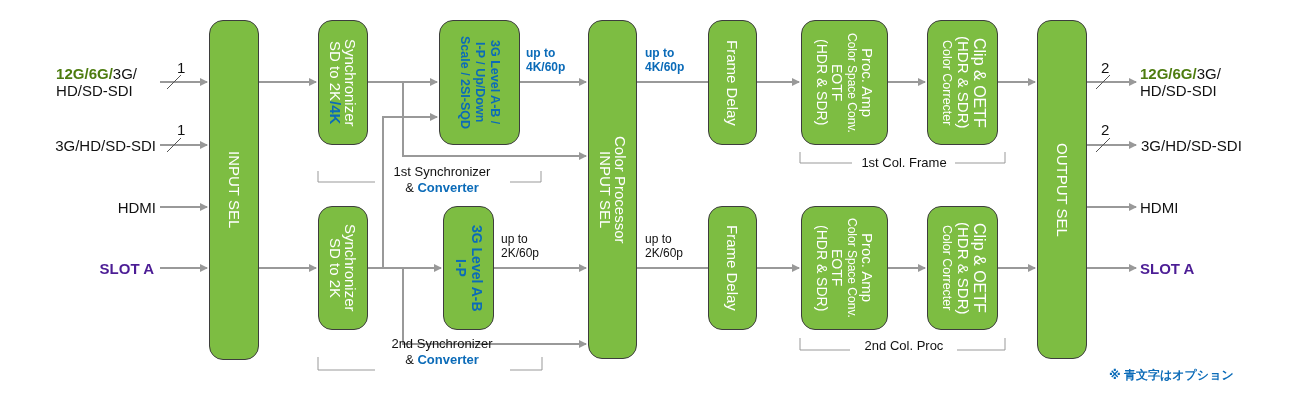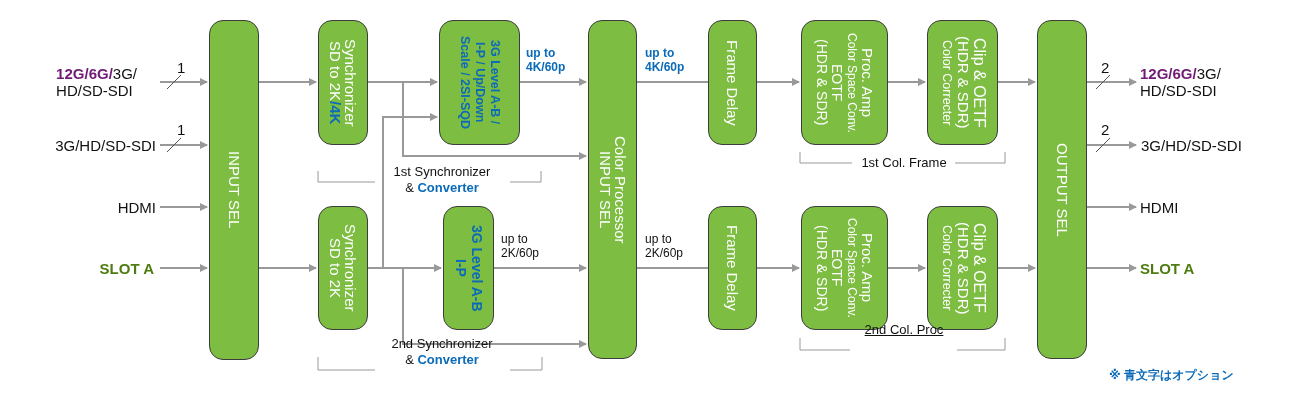--- a/index.html
+++ b/index.html
@@ -6,22 +6,22 @@
   body { width:1300px; height:400px; position:relative; overflow:hidden;
          font-family:"Liberation Sans", "DejaVu Sans", sans-serif; }
   #diagram { position:absolute; left:0; top:0; }
   .box { position:absolute; background:#7dbd42; border:1.5px solid #3d3d3d; border-radius:14px;
          box-sizing:border-box; display:flex; align-items:center; justify-content:center; }
   .vtext { writing-mode:vertical-rl; color:#ffffff; font-size:15px; line-height:15px;
            text-align:center; white-space:pre; letter-spacing:0px; }
   .vtext.sm { font-size:13px; line-height:13px; }
   .vtext.blue { color:#0b6bb8; font-weight:bold; }
   .lbl { position:absolute; font-size:15px; color:#111; white-space:nowrap; line-height:17px; }
-  .lbl .opt { color:#701a75; font-weight:bold; }
-  .lbl.opt-all { color:#4d7c0f; font-weight:bold; }
+  .lbl .opt { color:#4d7c0f; font-weight:bold; }
+  .lbl.opt-all { color:#4c1d95; font-weight:bold; }
   .rate { position:absolute; font-size:12px; line-height:14px; color:#111; white-space:pre; }
   .rate.opt { color:#0b6bb8; font-weight:bold; }
   .num { position:absolute; font-size:15px; color:#111; }
   .grp { position:absolute; font-size:13px; line-height:16px; color:#111; text-align:center; white-space:nowrap; }
   .grp .opt { color:#0b6bb8; font-weight:bold;margin-top:8px; }
   .note { position:absolute; font-size:12px; color:#0b6bb8; font-weight:bold; white-space:nowrap; }
 </style>
 </head>
 <body>
 
@@ -187,15 +187,15 @@
 
 <div class="grp" style="left:387px;top:164px;width:110px;">
   <span>1st Synchronizer</span><br>
   <span>&amp; </span><span class="opt">Converter</span>
 </div>
 <div class="grp" style="left:384px;top:336px;width:116px;">
   <span>2nd Synchronizer</span><br>
   <span>&amp; </span><span class="opt">Converter</span>
 </div>
 <div class="grp" style="left:856px;top:155px;width:96px;">1st Col. Frame</div>
-<div class="grp" style="left:853px;top:322px;width:102px;text-decoration:underline;">2nd Col. Proc</div>
+<div class="grp" style="left:853px;top:338px;width:102px;">2nd Col. Proc</div>
 
 <div class="note" style="left:1109px;top:367px;">※ 青文字はオプション</div>
 
 </body></html>

